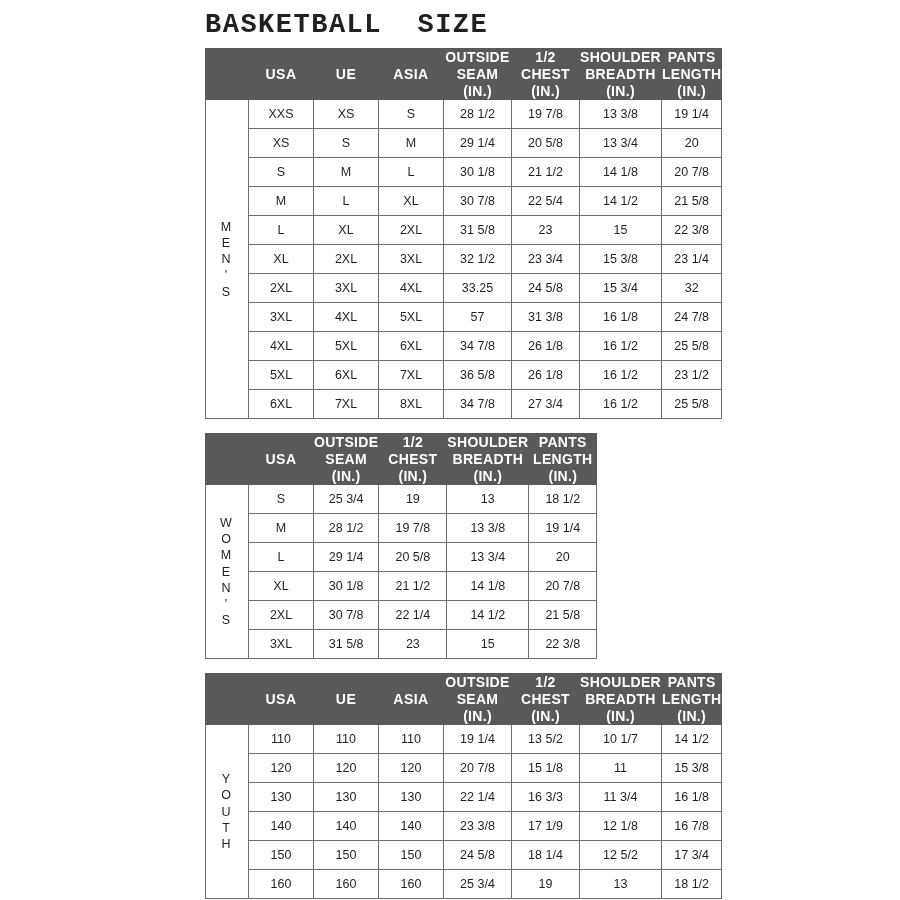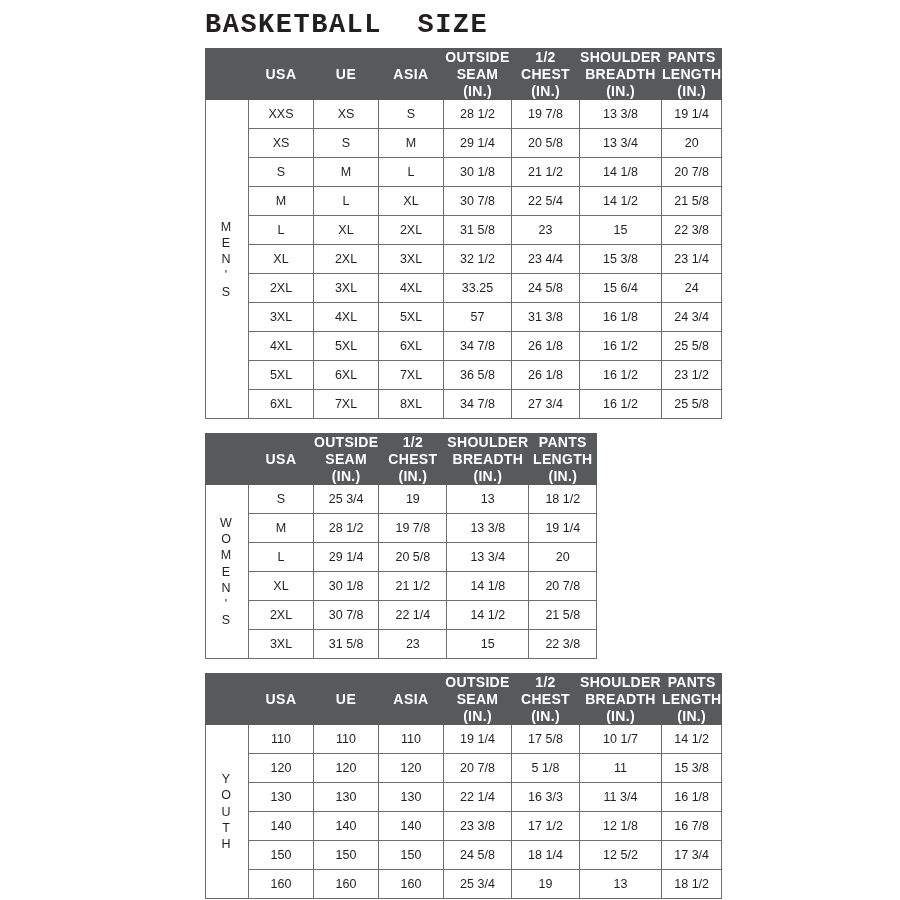--- a/index.html
+++ b/index.html
@@ -184,41 +184,41 @@
             <td class="cell">31 5/8</td>
             <td class="cell">23</td>
             <td class="cell">15</td>
             <td class="cell">22 3/8</td>
           </tr>
           <tr>
             <td class="cell">XL</td>
             <td class="cell">2XL</td>
             <td class="cell">3XL</td>
             <td class="cell">32 1/2</td>
-            <td class="cell">23 4/4</td>
+            <td class="cell">23 3/4</td>
             <td class="cell">15 3/8</td>
             <td class="cell">23 1/4</td>
           </tr>
           <tr>
             <td class="cell">2XL</td>
             <td class="cell">3XL</td>
             <td class="cell">4XL</td>
             <td class="cell">33.25</td>
             <td class="cell">24 5/8</td>
-            <td class="cell">15 6/4</td>
-            <td class="cell">24</td>
+            <td class="cell">15 3/4</td>
+            <td class="cell">32</td>
           </tr>
           <tr>
             <td class="cell">3XL</td>
             <td class="cell">4XL</td>
             <td class="cell">5XL</td>
             <td class="cell">57</td>
             <td class="cell">31 3/8</td>
             <td class="cell">16 1/8</td>
-            <td class="cell">24 3/4</td>
+            <td class="cell">24 7/8</td>
           </tr>
           <tr>
             <td class="cell">4XL</td>
             <td class="cell">5XL</td>
             <td class="cell">6XL</td>
             <td class="cell">34 7/8</td>
             <td class="cell">26 1/8</td>
             <td class="cell">16 1/2</td>
             <td class="cell">25 5/8</td>
           </tr>
@@ -370,48 +370,48 @@
           <tr>
             <td class="rowlabel" rowspan="6"><span class="vert">Y
 O
 U
 T
 H</span></td>
             <td class="cell">110</td>
             <td class="cell">110</td>
             <td class="cell">110</td>
             <td class="cell">19 1/4</td>
-            <td class="cell">17 5/8</td>
+            <td class="cell">13 5/2</td>
             <td class="cell">10 1/7</td>
             <td class="cell">14 1/2</td>
           </tr>
           <tr>
             <td class="cell">120</td>
             <td class="cell">120</td>
             <td class="cell">120</td>
             <td class="cell">20 7/8</td>
-            <td class="cell">5 1/8</td>
+            <td class="cell">15 1/8</td>
             <td class="cell">11</td>
             <td class="cell">15 3/8</td>
           </tr>
           <tr>
             <td class="cell">130</td>
             <td class="cell">130</td>
             <td class="cell">130</td>
             <td class="cell">22 1/4</td>
             <td class="cell">16 3/3</td>
             <td class="cell">11 3/4</td>
             <td class="cell">16 1/8</td>
           </tr>
           <tr>
             <td class="cell">140</td>
             <td class="cell">140</td>
             <td class="cell">140</td>
             <td class="cell">23 3/8</td>
-            <td class="cell">17 1/2</td>
+            <td class="cell">17 1/9</td>
             <td class="cell">12 1/8</td>
             <td class="cell">16 7/8</td>
           </tr>
           <tr>
             <td class="cell">150</td>
             <td class="cell">150</td>
             <td class="cell">150</td>
             <td class="cell">24 5/8</td>
             <td class="cell">18 1/4</td>
             <td class="cell">12 5/2</td>

